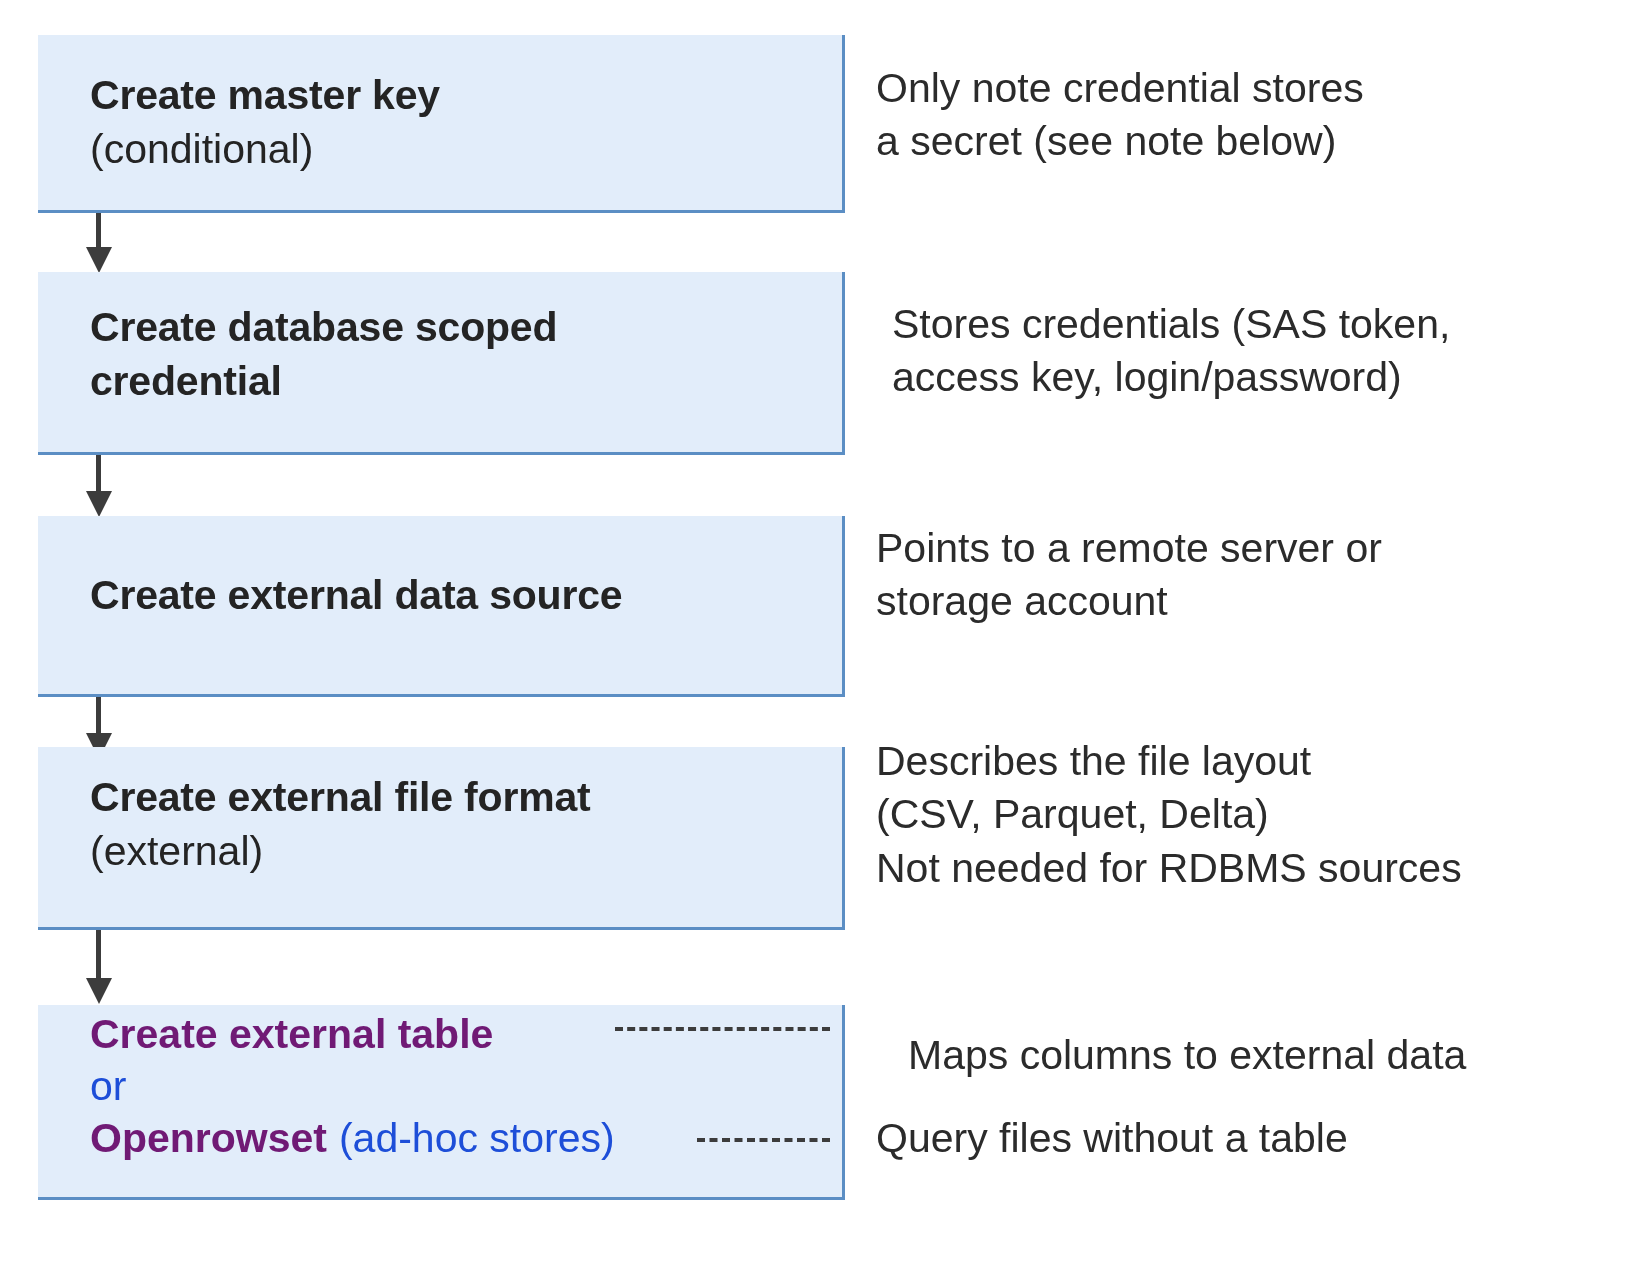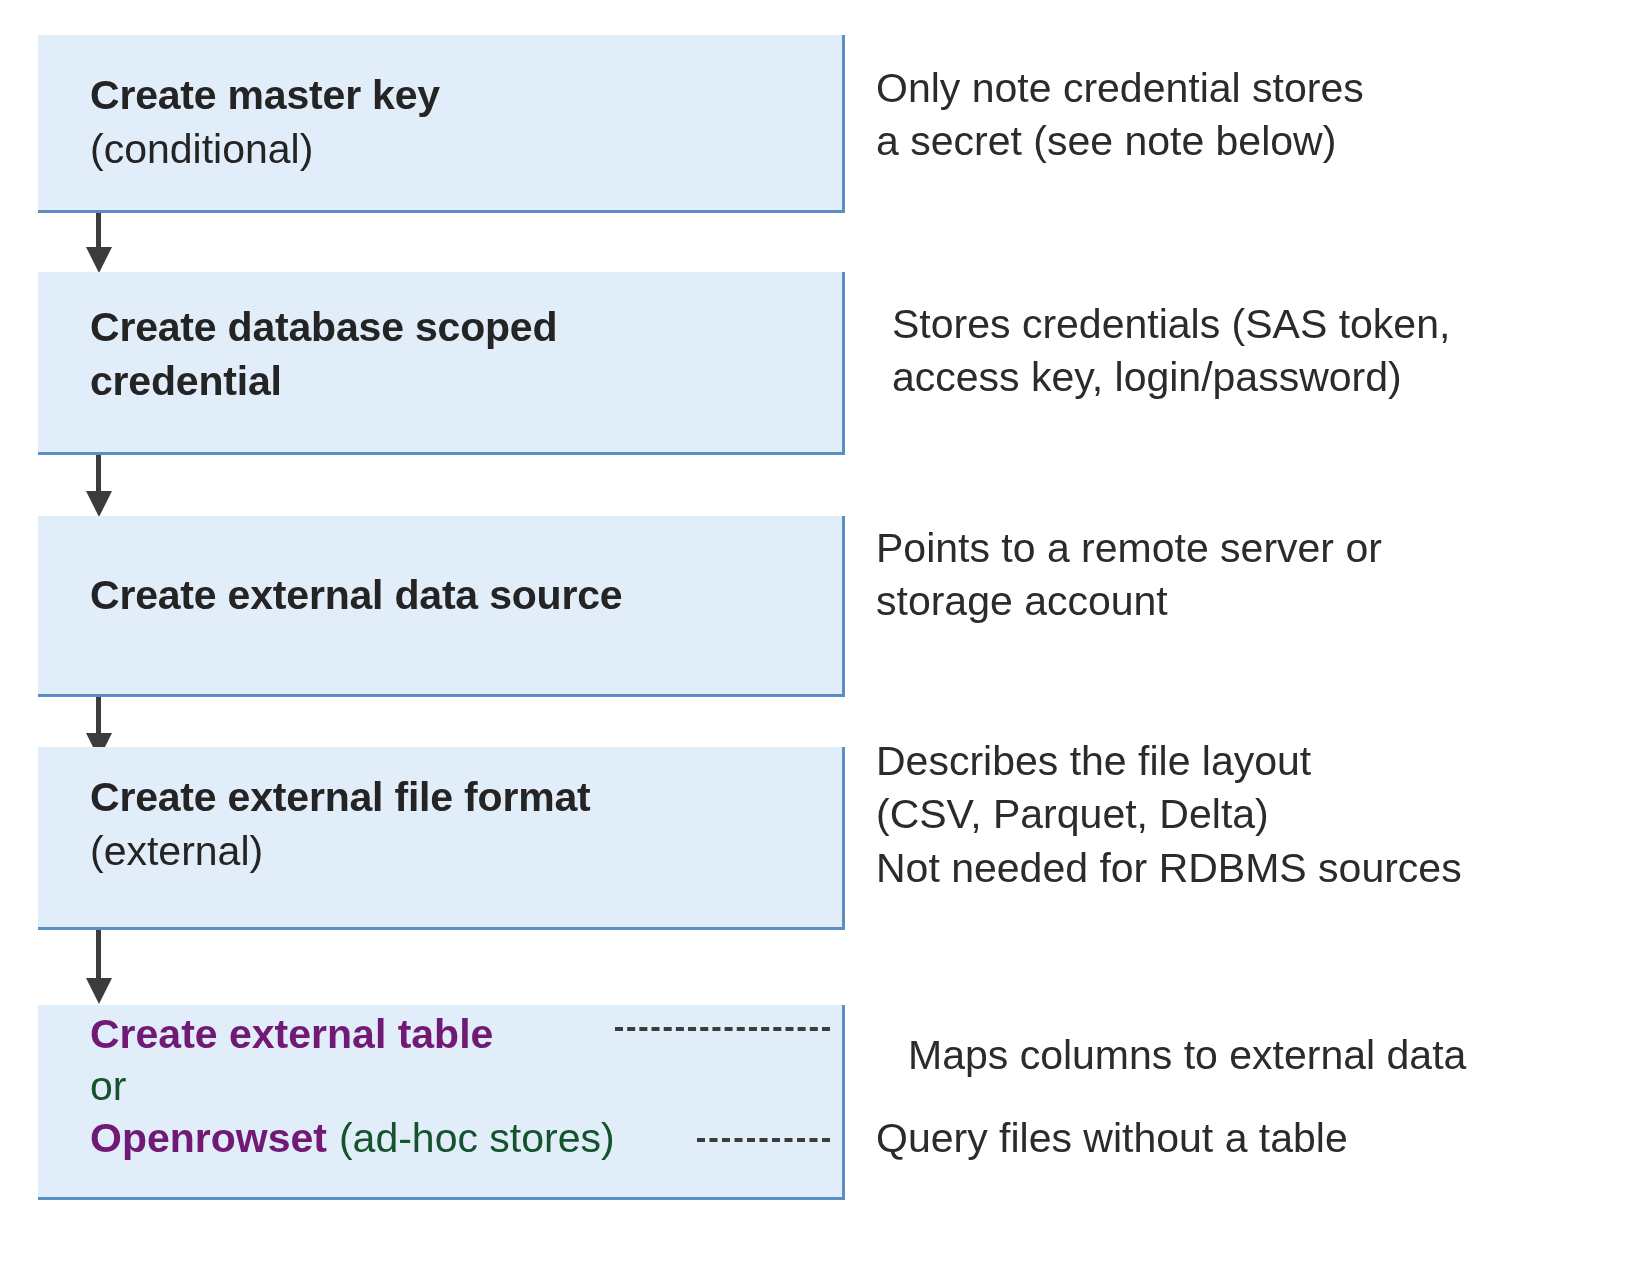--- a/index.html
+++ b/index.html
@@ -57,21 +57,21 @@
   }
 
   .title-inline {
     font-weight: bold;
     font-size: 41px;
     color: #701a75;
   }
   .sub-inline {
     font-weight: normal;
     font-size: 41px;
-    color: #14532d;
+    color: #1d4ed8;
   }
 
   
   .note {
     position: absolute;
     left: 876px;
     font-size: 41px;
     line-height: 1.30;
     color: #2b2b2b;
     white-space: pre-line;

